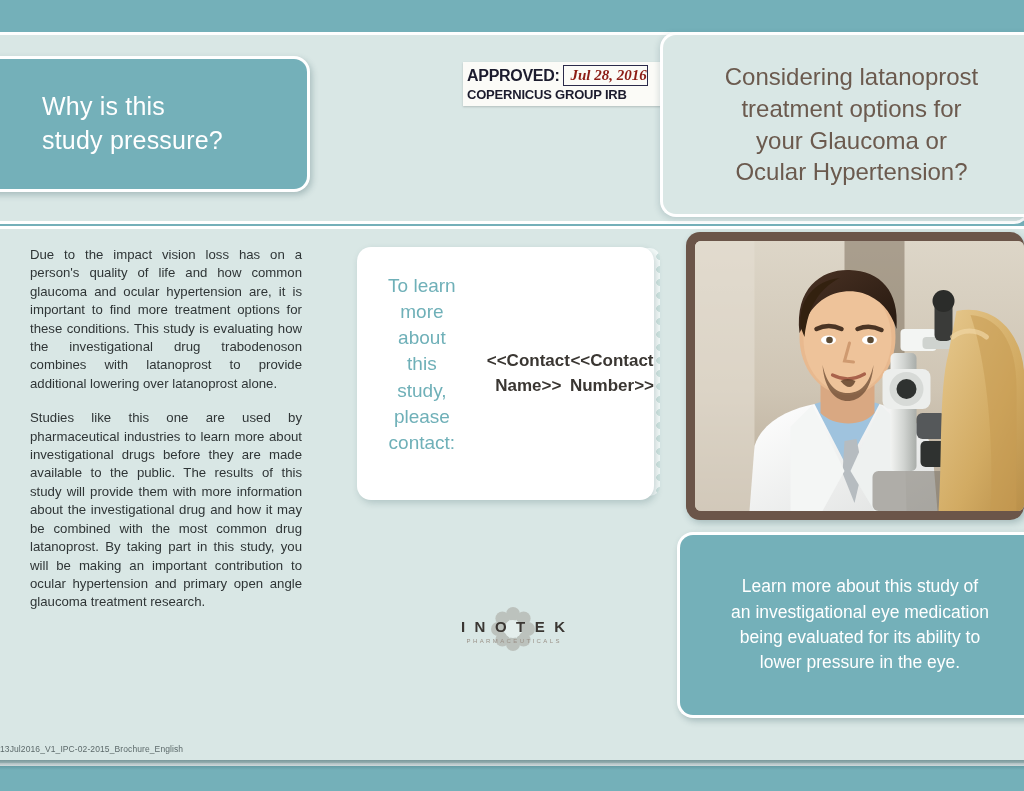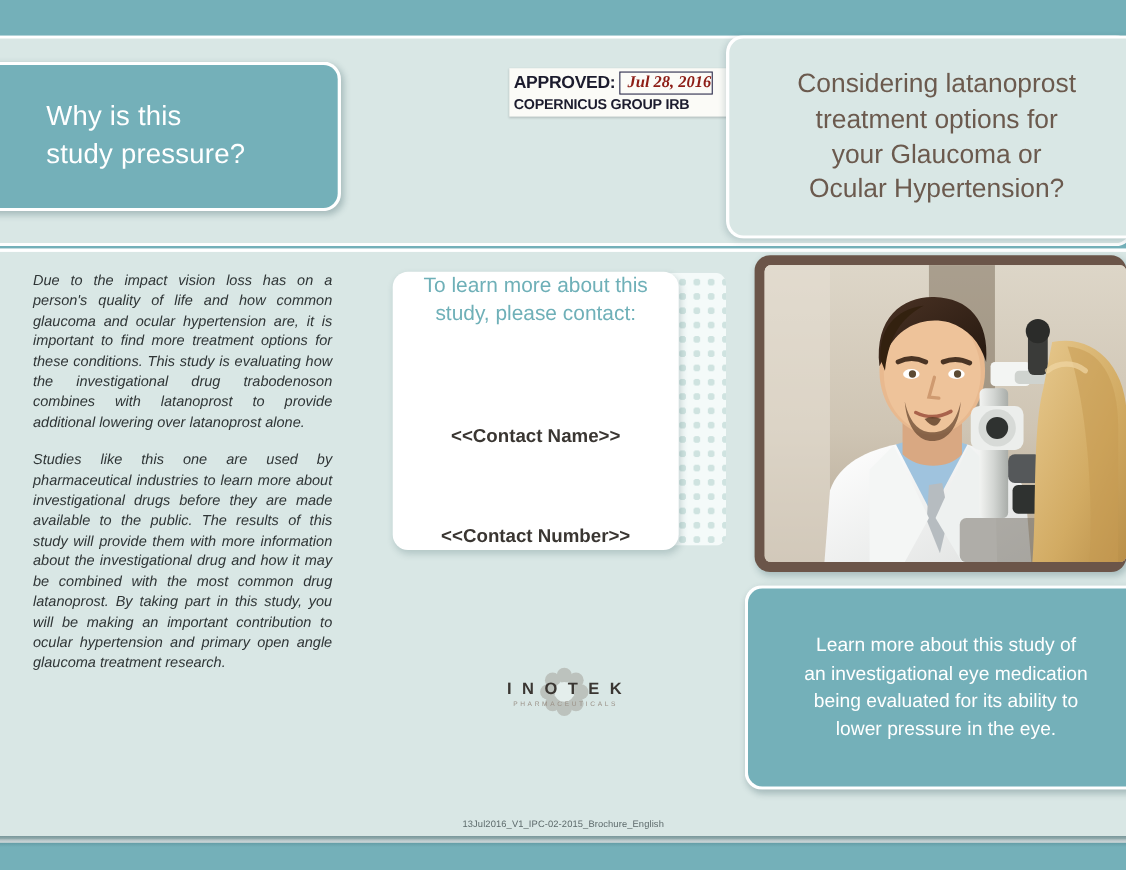--- a/index.html
+++ b/index.html
@@ -164,49 +164,48 @@
     width: 272px;
   }
   .body-copy p {
     margin: 0 0 16px 0;
     font-family: "Liberation Sans", sans-serif;
     font-size: 13.2px;
     line-height: 18.4px;
     color: #2f3536;
     text-align: justify;
     font-stretch: condensed;
-    font-style: italic;
   }
 
   
   .dot-panel {
     position: absolute;
     left: 430px;
     top: 248px;
     width: 230px;
     height: 248px;
     border-radius: 0 10px 10px 0;
     background-color: #f4faf9;
     background-image: radial-gradient(#cfe3e0 3.1px, transparent 3.3px);
     background-size: 13px 13px;
     background-position: 2px 2px;
   }
   .contact-card {
     position: absolute;
     left: 357px;
     top: 247px;
-    width: 260px;
+    width: 297px;
     height: 253px;
     background: #ffffff;
     border-radius: 14px;
     box-shadow: 2px 3px 7px rgba(40,80,86,0.22);
     display: flex;
-    flex-direction: column;
+    flex-direction: row;
     align-items: center;
-    justify-content: space-between;
+    justify-content: flex-end;
   }
   .contact-title {
     color: #6fb0b8;
     font-size: 19px;
     line-height: 1.38;
     text-align: center;
     padding: 0 26px;
     margin-bottom: 18px;
   }
   .contact-name, .contact-number {
@@ -300,21 +299,21 @@
     color: #9a9187;
     text-indent: 2.4px;
   }
 
   
   .footer {
     position: absolute;
     left: 0;
     top: 744px;
     width: 1024px;
-    text-align: center;
+    text-align: left;
     font-size: 8.5px;
     color: #5d6a6b;
     letter-spacing: 0.1px;
   }
 </style>
 </head>
 <body>
 
 <div class="page">
 

